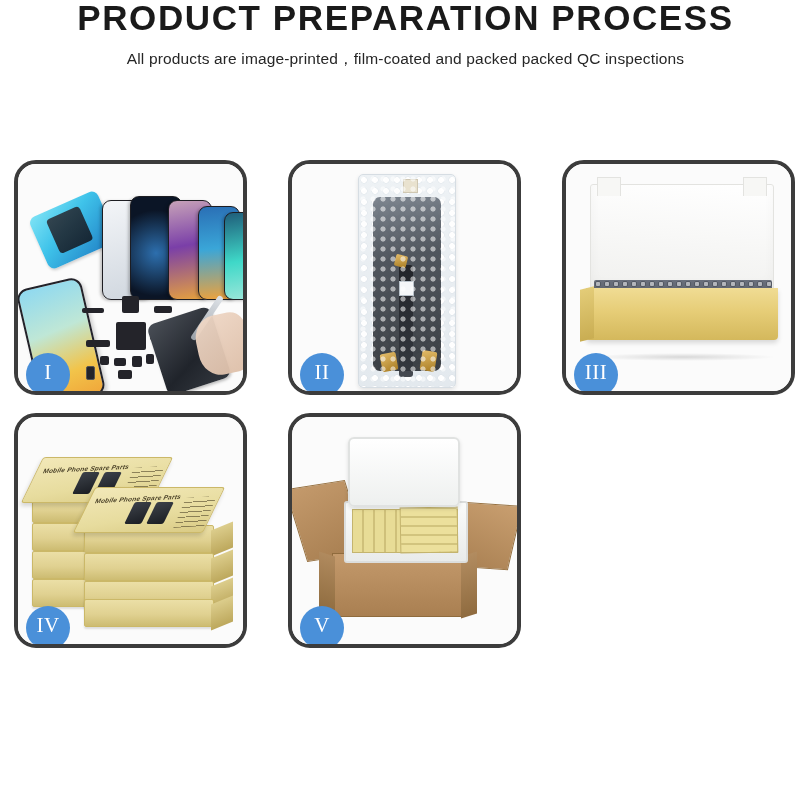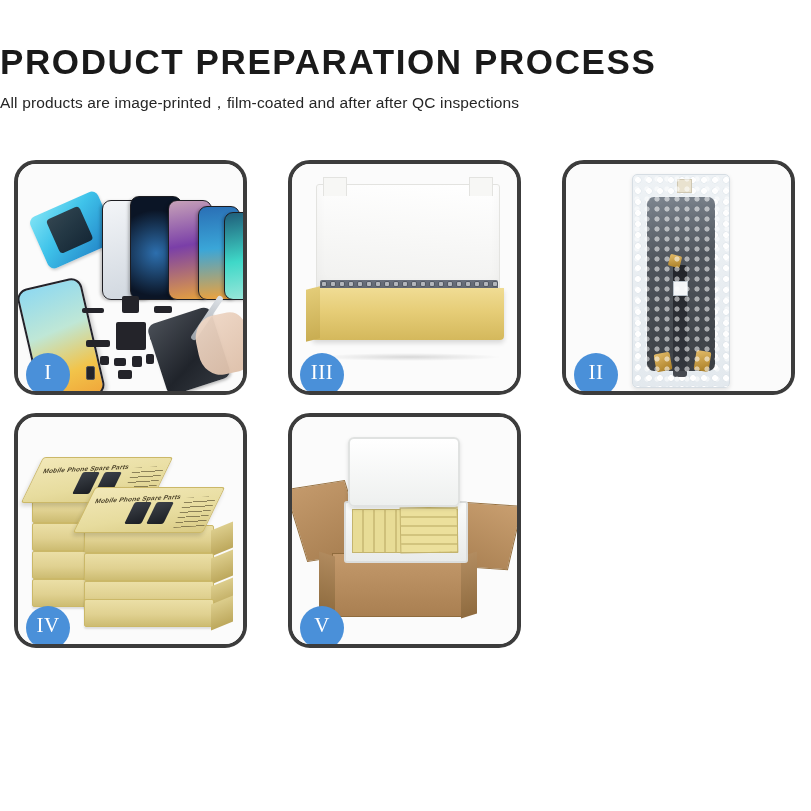--- a/index.html
+++ b/index.html
@@ -11,21 +11,21 @@
     width: 811px;
     height: 811px;
     font-family: "Liberation Sans", sans-serif;
     overflow: hidden;
     position: relative;
   }
 
   
   .header {
     width: 100%;
-    padding-top: 44px;
+    text-align: center;
   }
   .title {
     font-family: "Liberation Sans", sans-serif;
     font-size: 35px;
     font-weight: 700;
     color: #1a1a1a;
     letter-spacing: 1.6px;
     line-height: 1.05;
     margin: 0;
     white-space: nowrap;
@@ -381,21 +381,21 @@
   .p6-tape2{
     position:absolute; left:48px; top:170px; width:22px; height:20px;
     background:rgba(150,116,72,.7); transform:skewY(10deg);
   }
 </style>
 </head>
 <body>
 
 <div class="header">
   <h1 class="title">PRODUCT PREPARATION PROCESS</h1>
-  <p class="subtitle">All products are image-printed，film-coated and after after QC inspections</p>
+  <p class="subtitle">All products are image-printed，film-coated and packed packed QC inspections</p>
 </div>
 
 <div class="grid">
 
   <div class="panel">
     <div class="stage">
       <div class="p1-film"></div>
       <div class="p1-phonerow">
         <div class="ph ph-a"></div>
         <div class="ph ph-b"></div>
@@ -420,42 +420,42 @@
       </div>
       <div class="p1-back"></div>
       <div class="p1-driver"></div>
       <div class="p1-hand"></div>
     </div>
     <div class="badge">I</div>
   </div>
 
   <div class="panel">
     <div class="stage">
-      <div class="p3-lid"></div>
-      <div class="p3-bubble"></div>
-      <div class="p3-tray"></div>
-      <div class="p3-shadow"></div>
-    </div>
-    <div class="badge">III</div>
-  </div>
-
-  <div class="panel">
-    <div class="stage">
       <div class="p2-bag">
         <div class="p2-screen"></div>
         <div class="p2-flex"></div>
         <div class="p2-tab"></div>
         <div class="p2-chip"></div>
         <div class="p2-gold1"></div>
         <div class="p2-gold2"></div>
         <div class="p2-gold3"></div>
         <div class="p2-overlay"></div>
       </div>
     </div>
     <div class="badge">II</div>
+  </div>
+
+  <div class="panel">
+    <div class="stage">
+      <div class="p3-lid"></div>
+      <div class="p3-bubble"></div>
+      <div class="p3-tray"></div>
+      <div class="p3-shadow"></div>
+    </div>
+    <div class="badge">III</div>
   </div>
 
   <div class="panel">
     <div class="stage">
       <div class="p4-stack">
         <div class="p4-box" style="left:0;   top:54px;">
             <span class="side"></span>
           </div>
         <div class="p4-box" style="left:0;   top:82px;">
             <span class="side"></span>

